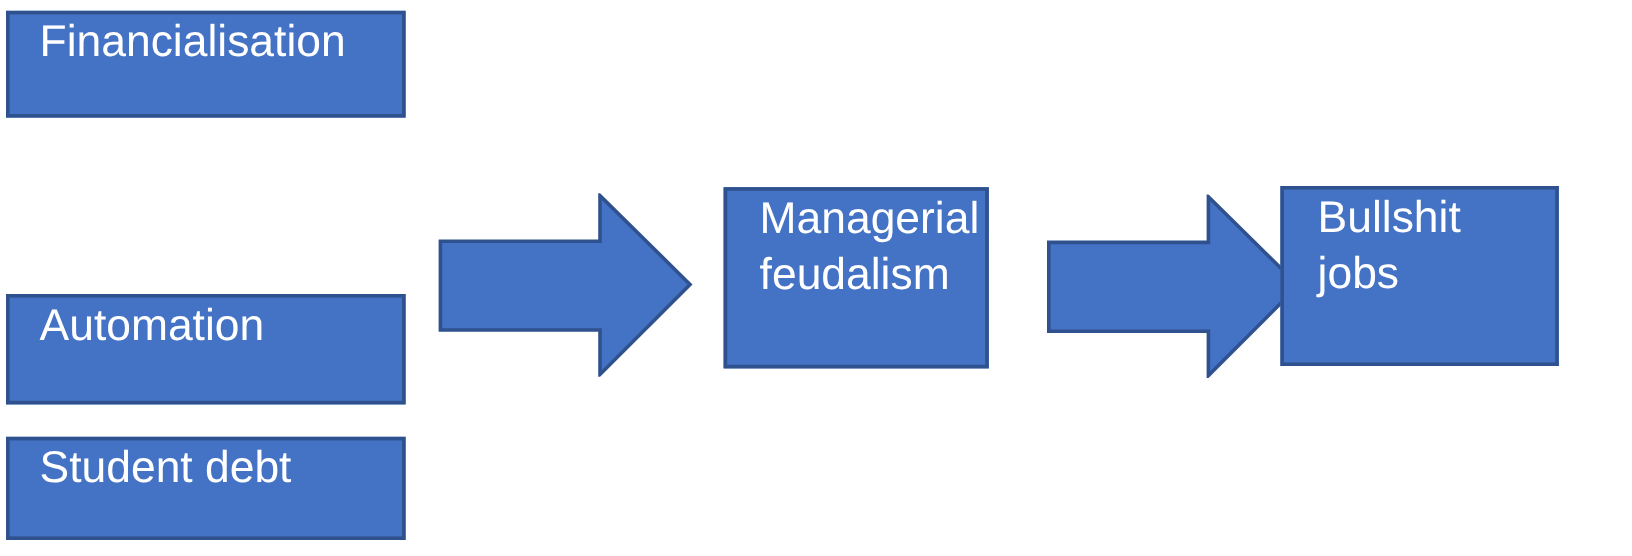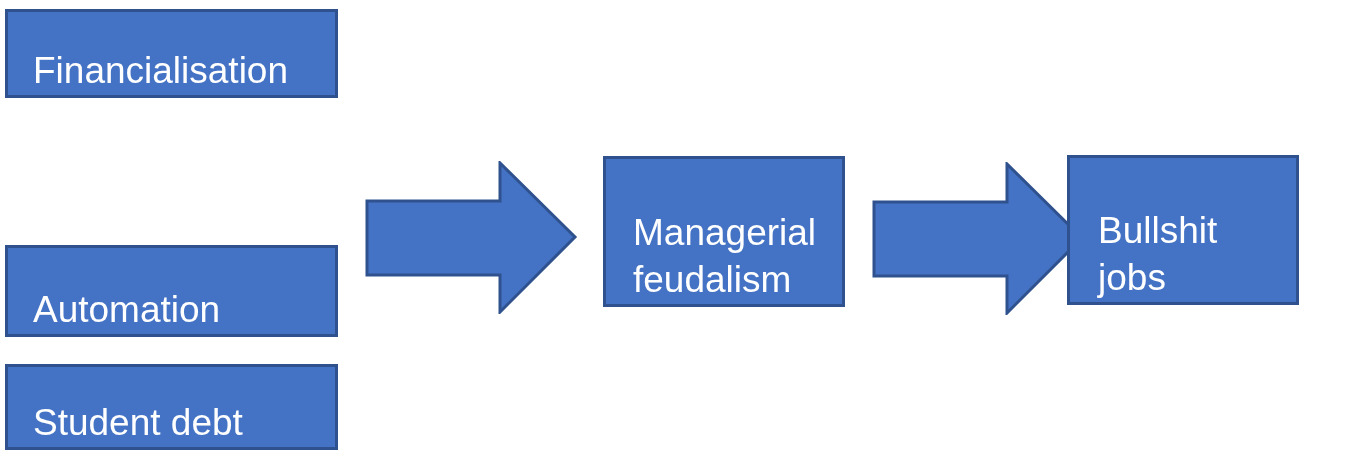--- a/index.html
+++ b/index.html
@@ -18,35 +18,35 @@
     width: 1360px;
     height: 463px;
   }
   .box {
     position: absolute;
     box-sizing: border-box;
     background: var(--shape-fill, #4472C4);
     border: 3px solid var(--shape-border, #2F528F);
     color: var(--label-text, #FFFFFF);
     display: flex;
-    align-items: flex-end;
+    align-items: flex-start;
     font-size: 37px;
     line-height: 1.27;
     letter-spacing: 0px;
   }
   .box .label {
     white-space: pre-line;
   }
   
   .src-0 { left: 5px;  top: 9px;   width: 333px; height: 89px; padding-left: 25px; }
   .src-1 { left: 5px;  top: 126px; width: 333px; height: 91px; padding-left: 25px; }
   .src-2 { left: 5px;  top: 245px; width: 333px; height: 92px; padding-left: 25px; }
   .src-3 { left: 5px;  top: 364px; width: 333px; height: 86px; padding-left: 25px; }
   
-  .center-box { left: 603px;  top: 156px; width: 242px; height: 151px; padding-left: 27px; }
+  .center-box { left: 603px;  top: 156px; width: 221px; height: 151px; padding-left: 27px; }
   .result-box { left: 1067px; top: 155px; width: 232px; height: 150px; padding-left: 28px; }
   
   .arrow {
     position: absolute;
     width: 213px;
     height: 153px;
   }
   .arrow-1 { left: 365px; top: 161px; }
   .arrow-2 { left: 872px; top: 162px; }
   .arrow svg {

